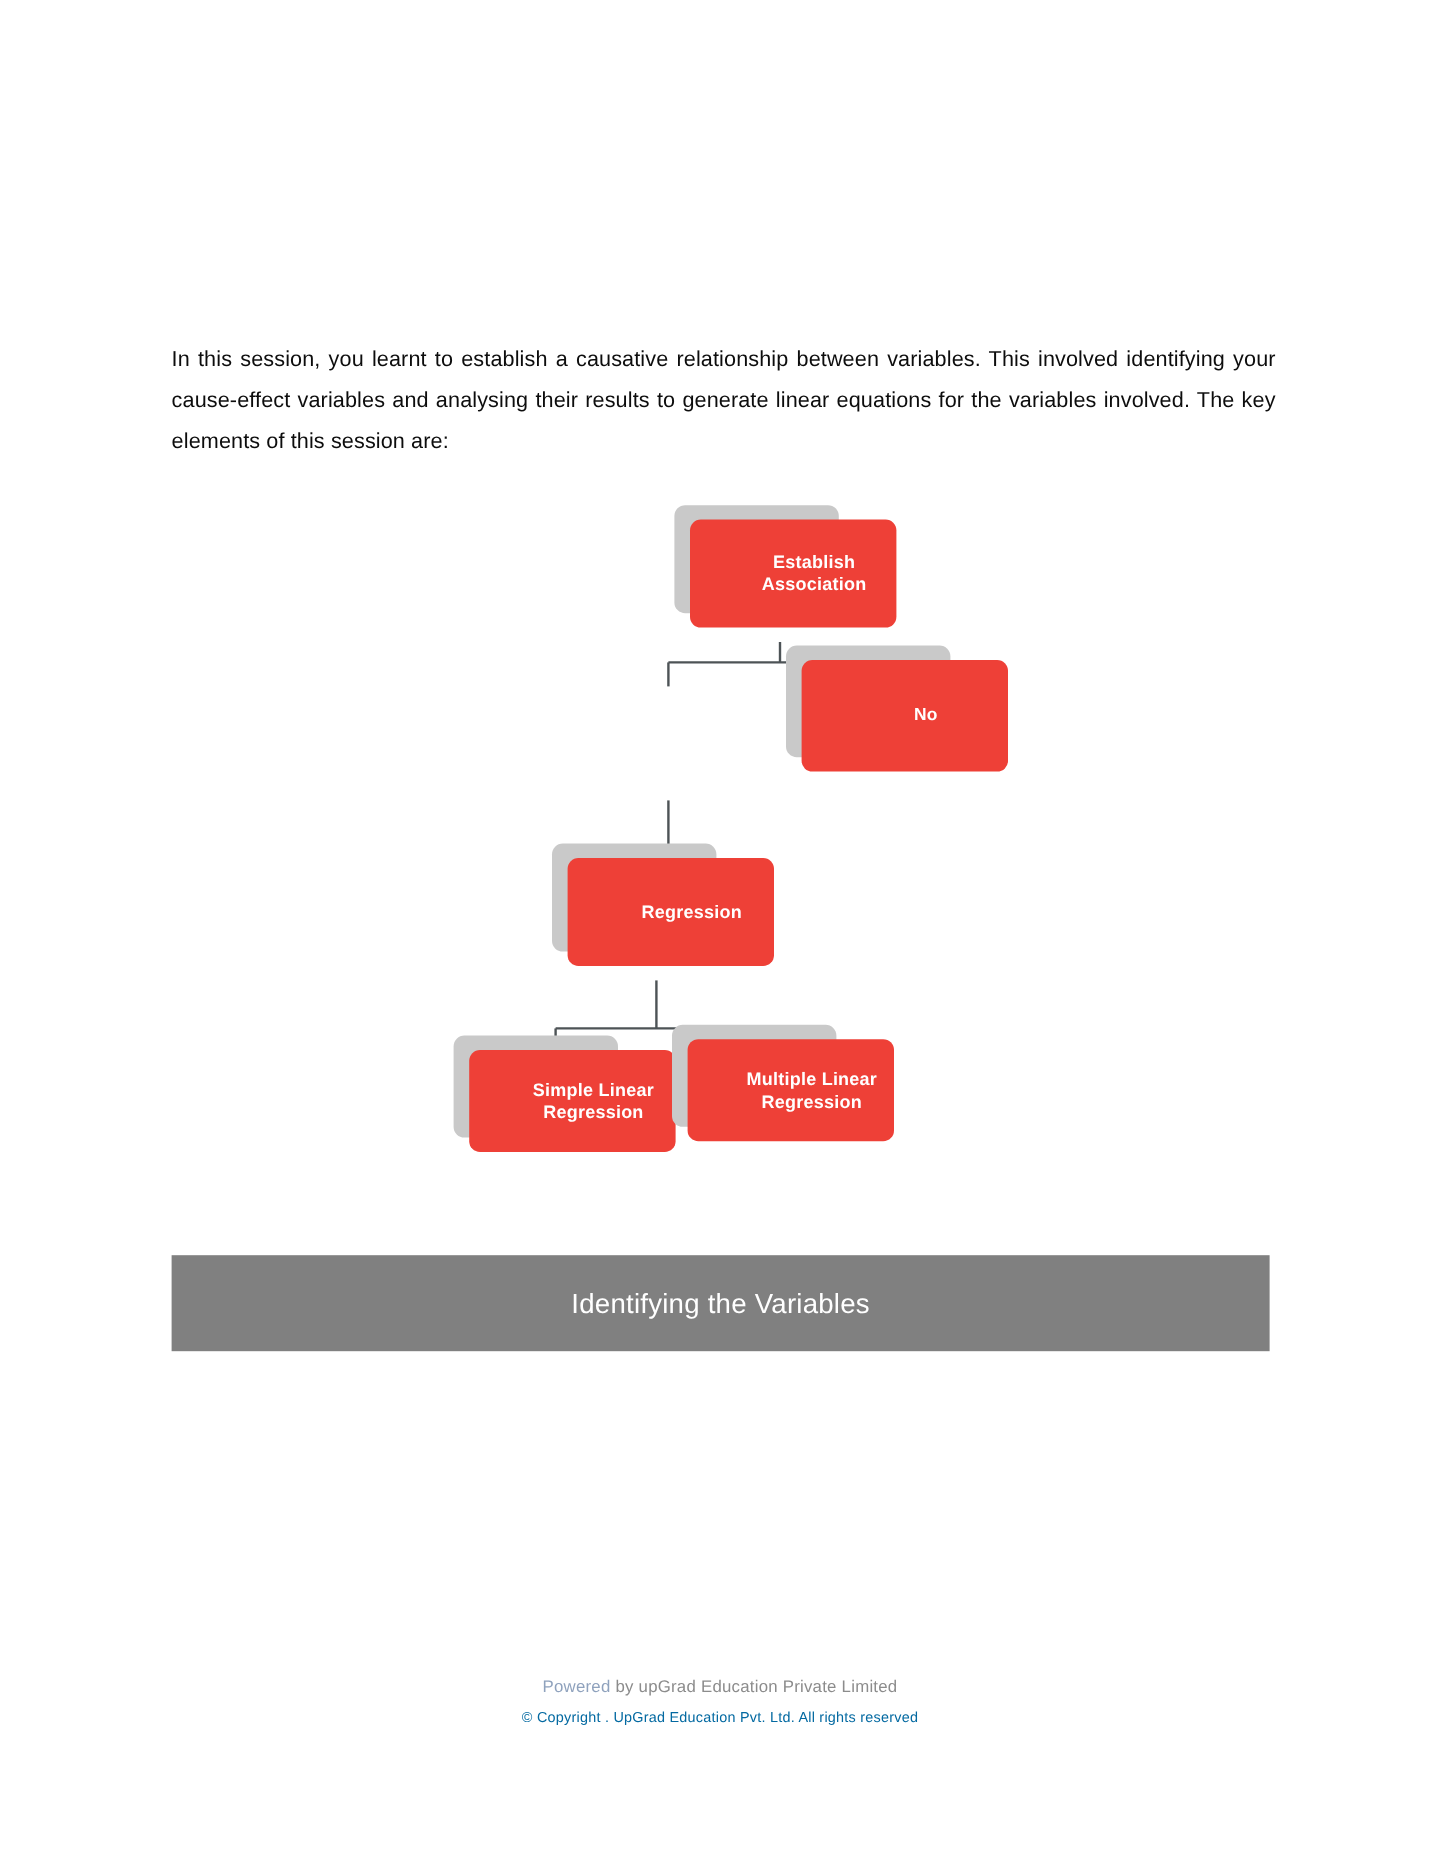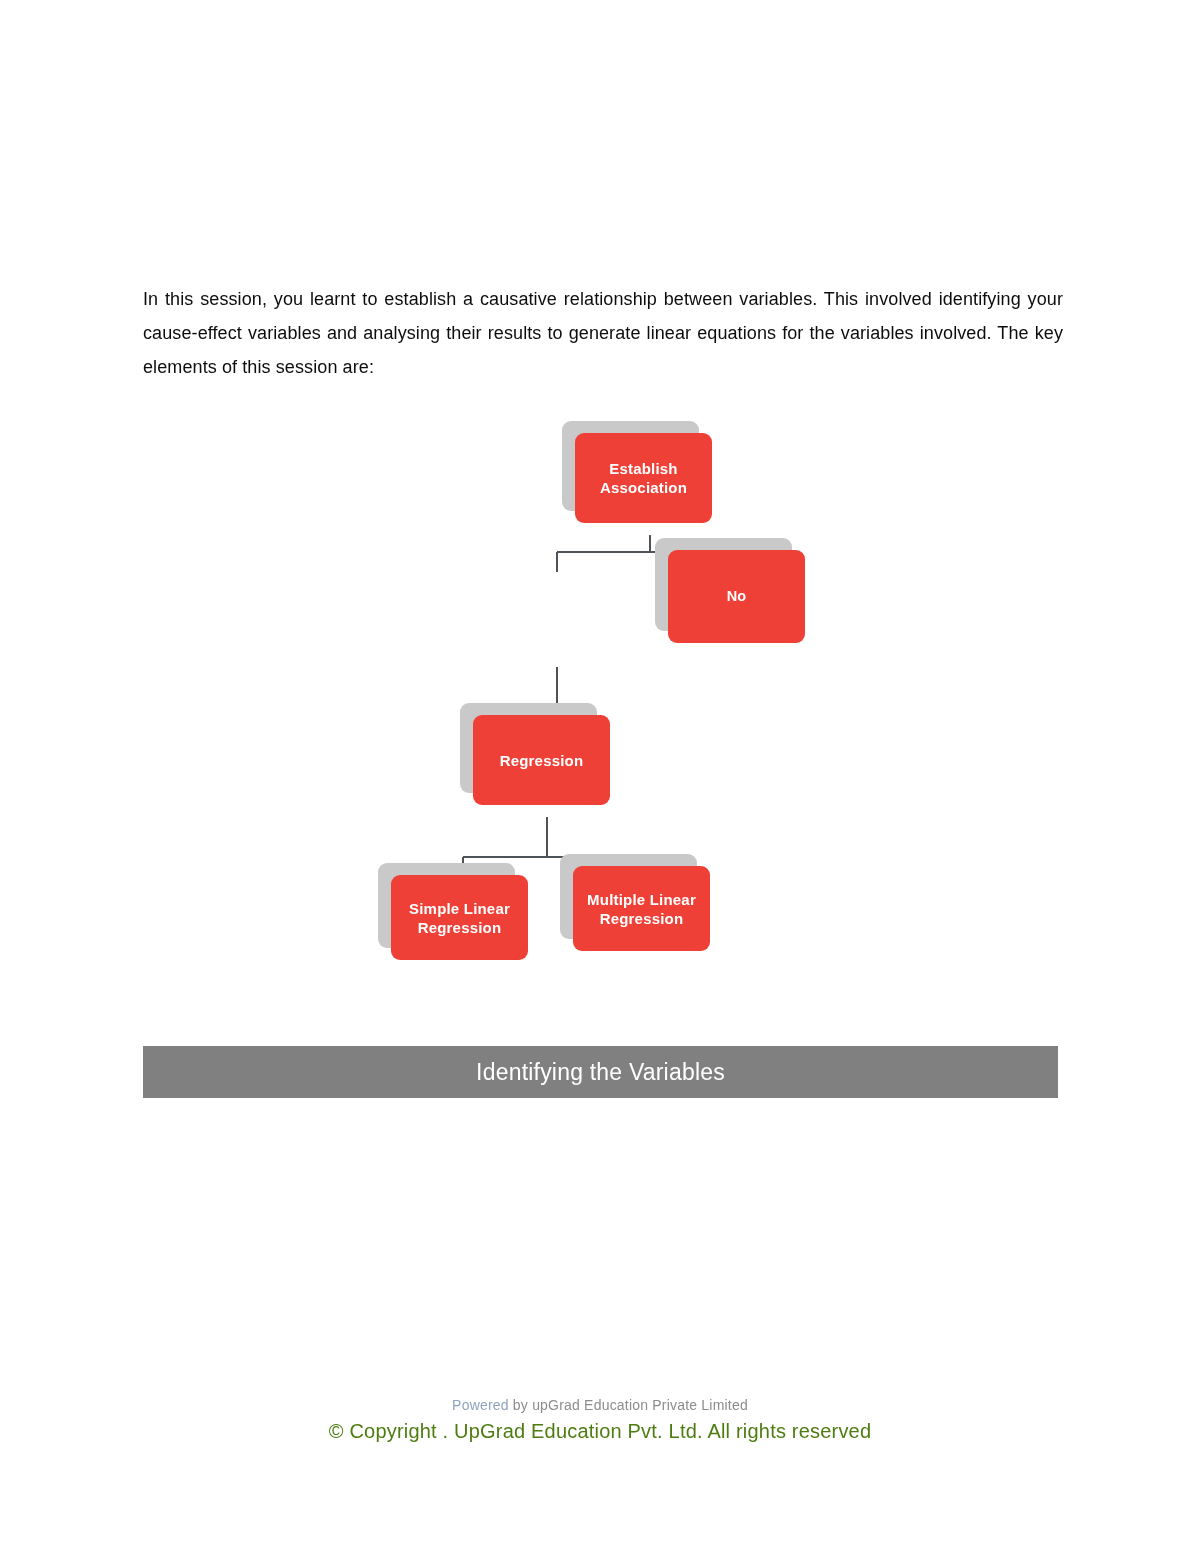--- a/index.html
+++ b/index.html
@@ -49,21 +49,21 @@
     color: #ffffff;
     font-size: 21px;
     line-height: 30px;
     margin-top: 36px;
     text-decoration: underline;
     text-underline-offset: 3px;
     letter-spacing: 0.1px;
   }
   .banner-gray {
     top: 1046px;
-    height: 52px;
+    height: 80px;
     background: #808080;
     display: flex;
     align-items: center;
     justify-content: center;
   }
   .banner-gray .gtitle {
     color: #ffffff;
     font-size: 23px;
     line-height: 28px;
     letter-spacing: 0.2px;
@@ -119,20 +119,21 @@
     position: absolute;
     left: 13px; top: 12px;
     width: 100%;
     height: 100%;
     background: #ee4037;
     border-radius: 9px;
     display: flex;
     align-items: center;
     justify-content: center;
     text-align: center;
+    padding-left: 35px;
   }
   .node .face span {
     color: #ffffff;
     font-weight: bold;
     font-size: 15px;
     line-height: 19px;
     letter-spacing: 0.2px;
     padding: 0 6px;
   }
   .node-small .face span { font-size: 14.5px; }
@@ -146,23 +147,23 @@
     text-align: center;
   }
   .footer .f1 {
     font-size: 14px;
     line-height: 26px;
     color: #8c8c8c;
     letter-spacing: 0.2px;
   }
   .footer .f1 .hl { color: #8fa2bd; }
   .footer .f2 {
-    font-size: 20px;
+    font-size: 12px;
     line-height: 26px;
-    color: #4d7c0f;
+    color: #0369a1;
     letter-spacing: 0.2px;
   }
 </style>
 </head>
 <body>
 
 <div class="page">
 
 
   <div class="para para-1">In this session, you learnt to establish a causative relationship between variables. This involved identifying your cause-effect variables and analysing their results to generate linear equations for the variables involved. The key elements of this session are:</div>

